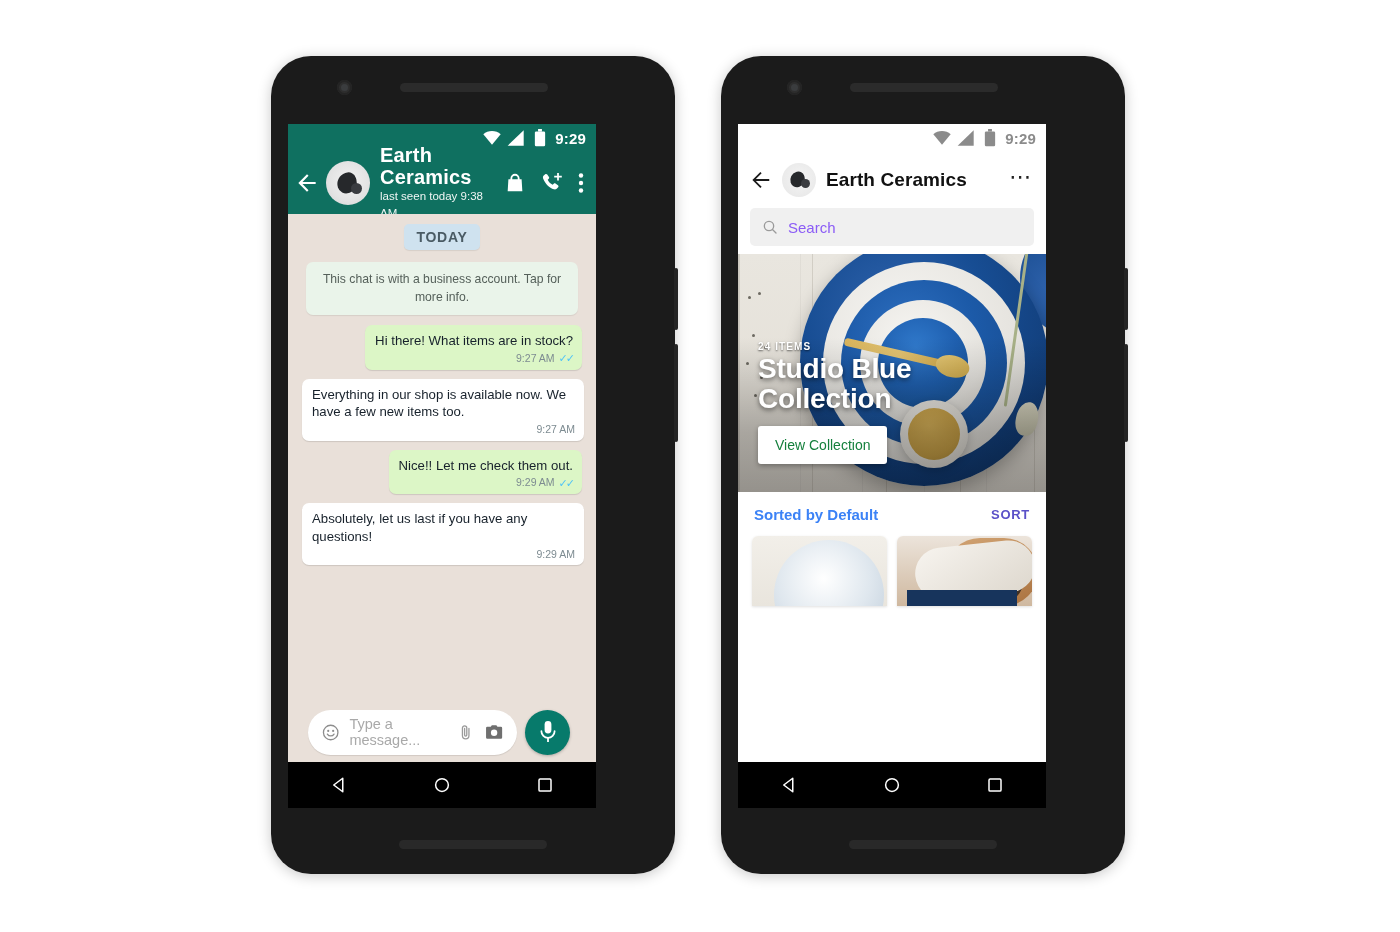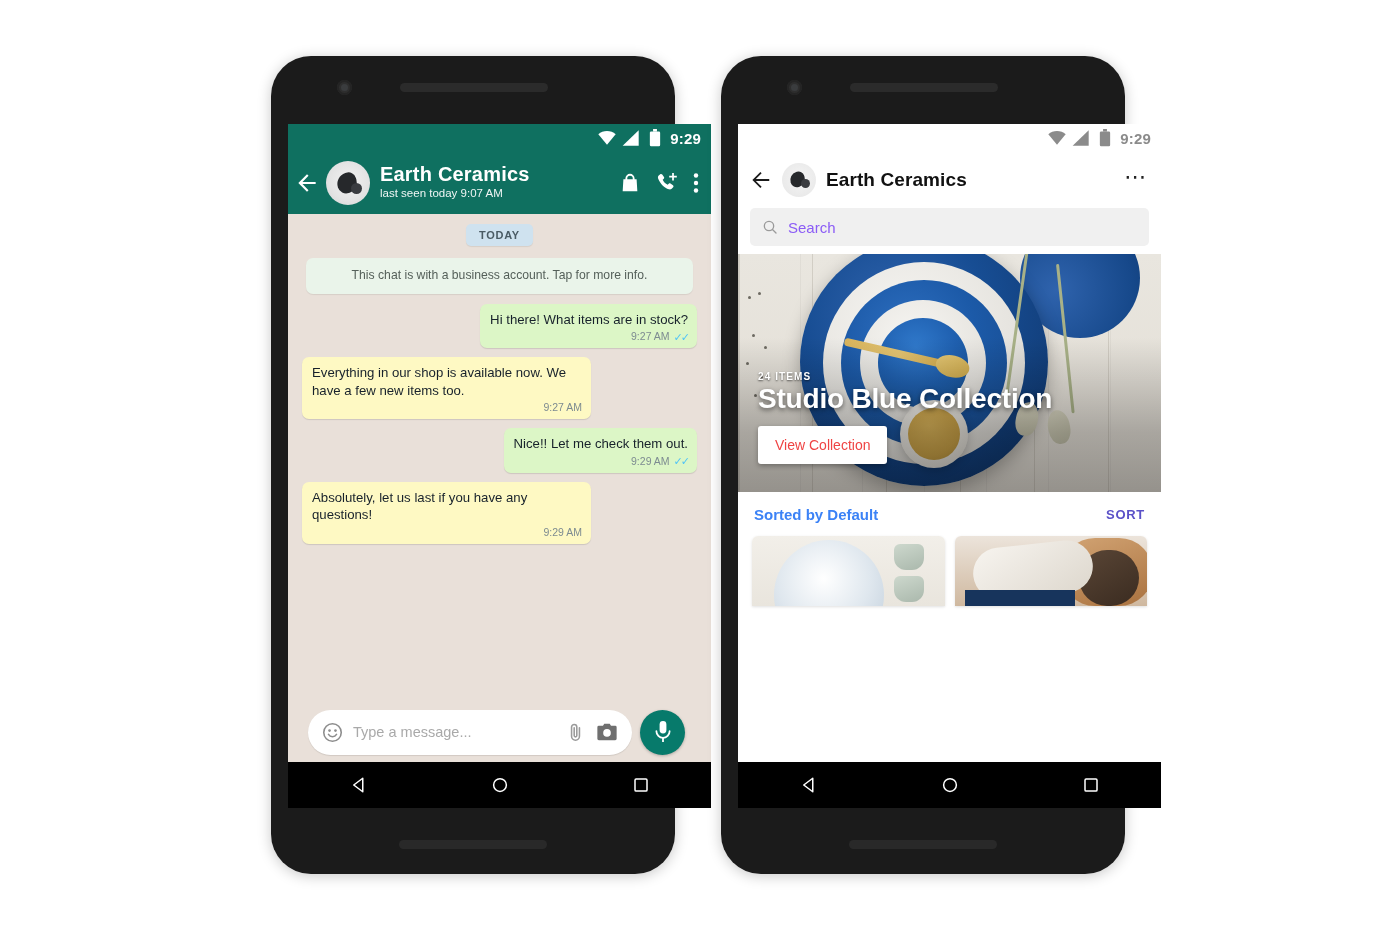--- a/index.html
+++ b/index.html
@@ -39,21 +39,21 @@
   .speaker{
     position:absolute;left:129px;top:27px;width:148px;height:9px;
     border-radius:5px;background:#2b2b2b;
   }
   .bezel-bottom-bar{
     position:absolute;left:50%;transform:translateX(-50%);
     bottom:25px;width:148px;height:9px;border-radius:5px;background:#292929;
   }
 
   .screen{
-    position:absolute;left:17px;top:68px;width:423px;height:684px;
+    position:absolute;left:17px;top:68px;width:308px;height:684px;
     background:#ffffff;overflow:hidden;
   }
 
   .side-btn{position:absolute;right:-3px;width:4px;background:#242424;border-radius:2px;}
   .side-btn.power{top:212px;height:62px;}
   .side-btn.volume{top:288px;height:98px;}
 
   
   .navbar{
     position:absolute;left:0;right:0;bottom:0;height:46px;background:#000;
@@ -98,38 +98,38 @@
   .wa-actions svg{display:block;}
 
   .wa-body{
     position:absolute;left:0;right:0;top:90px;bottom:46px;
     background:#e9e0d9;
     padding:10px 12px 0 12px;box-sizing:border-box;
     display:flex;flex-direction:column;
   }
   .daychip{
     align-self:center;background:#cfe2ef;color:#4a5b64;
-    font-size:11px;letter-spacing:.7px;font-weight:bold;
+    font-size:14px;letter-spacing:.7px;font-weight:bold;
     padding:5px 13px;border-radius:5px;margin-bottom:12px;
     box-shadow:0 1px 1px rgba(0,0,0,.08);
   }
   .sysbubble{
     border-radius:7px;padding:9px 13px;margin:0 6px 10px 6px;
     font-size:12.2px;line-height:1.45;text-align:center;color:#5b5443;
     box-shadow:0 1px 1px rgba(0,0,0,.08);
   }
   .sys-e2e{background:#fcf4c5;}
   .sys-biz{background:#eaf4ea;color:#55605a;}
   .lock{font-size:10px;margin-right:2px;}
 
   .msg{max-width:270px;border-radius:7px;padding:7px 9px 4px 10px;
     margin-bottom:9px;box-shadow:0 1px 1px rgba(0,0,0,.12);
     font-size:13.2px;line-height:1.33;color:#17212b;position:relative;}
   .msg.out{align-self:flex-end;background:#dcf6c6;margin-right:2px;}
-  .msg.in{align-self:flex-start;background:#fef9c3;margin-left:2px;}
+  .msg.in{align-self:flex-start;background:#ffffff;margin-left:2px;}
   .msg .meta{display:flex;justify-content:flex-end;align-items:center;gap:4px;
     font-size:10.5px;color:#7d8b91;margin-top:2px;}
   .ticks{color:#4fc3f7;font-size:11px;line-height:1;letter-spacing:-2px;}
 
   .wa-inputrow{
     position:absolute;left:0;right:6px;bottom:46px;height:60px;
     display:flex;align-items:center;padding:0 20px;box-sizing:border-box;
     background:#e9e0d9;gap:8px;
   }
   .wa-input{
@@ -226,21 +226,21 @@
   .crumbs i{position:absolute;width:3px;height:3px;border-radius:50%;background:#6d6a62;}
 
   .hero-shade{position:absolute;inset:0;
     background:linear-gradient(180deg,rgba(0,0,0,0) 35%,rgba(0,0,0,.26) 75%,rgba(0,0,0,.34) 100%);}
   .hero-text{position:absolute;left:20px;bottom:28px;right:20px;color:#fff;}
   .hero-items{font-size:10px;font-weight:bold;letter-spacing:1.1px;
     text-shadow:0 1px 2px rgba(0,0,0,.6);margin-bottom:2px;}
   .hero-title{font-size:28px;font-weight:bold;line-height:1.08;letter-spacing:-.2px;
     text-shadow:0 2px 5px rgba(0,0,0,.55);margin-bottom:12px;}
   .hero-btn{
-    display:inline-block;background:#fff;color:#ef4444;font-size:14px;
+    display:inline-block;background:#fff;color:#15803d;font-size:14px;
     padding:11px 17px;border-radius:3px;box-shadow:0 2px 5px rgba(0,0,0,.3);
   }
 
   .sortrow{
     height:44px;display:flex;align-items:center;justify-content:space-between;
     padding:0 16px;box-sizing:border-box;background:#fff;
   }
   .sort-label{font-size:15px;font-weight:bold;color:#3b82f6;}
   .sort-action{font-size:13px;font-weight:bold;letter-spacing:.7px;text-align:center;}
 
@@ -310,21 +310,21 @@
       <div class="wa-header">
         <svg class="wa-back" viewBox="0 0 24 24">
           <path d="M20 11H7.8l5.6-5.6L12 4l-8 8 8 8 1.4-1.4L7.8 13H20z" fill="#ffffff"></path>
         </svg>
         <div class="wa-avatar">
           <div class="blob"></div>
           <div class="blob2"></div>
         </div>
         <div class="wa-titles">
           <div class="wa-name">Earth Ceramics</div>
-          <div class="wa-sub">last seen today 9:07 AM</div>
+          <div class="wa-sub">last seen today 9:38 AM</div>
         </div>
         <div class="wa-actions">
           <svg width="22" height="22" viewBox="0 0 24 24">
             <path d="M7 8V7a5 5 0 0 1 10 0v1h2.2l.8 13H4l.8-13zm2 0h6V7a3 3 0 0 0-6 0z" fill="#ffffff"></path>
           </svg>
           <svg width="24" height="22" viewBox="0 0 26 24">
             <path d="M5.6 2.5c.6-.6 1.7-.5 2.2.2l1.9 2.7c.4.6.3 1.4-.2 1.9L8.3 8.5c1 2.4 3 4.4 5.4 5.4l1.2-1.2c.5-.5 1.3-.6 1.9-.2l2.7 1.9c.7.5.8 1.6.2 2.2l-1.6 1.6c-.8.8-2 1.1-3.1.7C10.1 17.3 5.7 12.9 3.3 7c-.4-1.1-.1-2.3.7-3.1z" fill="#ffffff"></path>
             <path d="M20.5 1v3.2h3.2v1.9h-3.2v3.2h-1.9V6.1h-3.2V4.2h3.2V1z" fill="#ffffff"></path>
           </svg>
           <svg width="6" height="22" viewBox="0 0 6 22">

